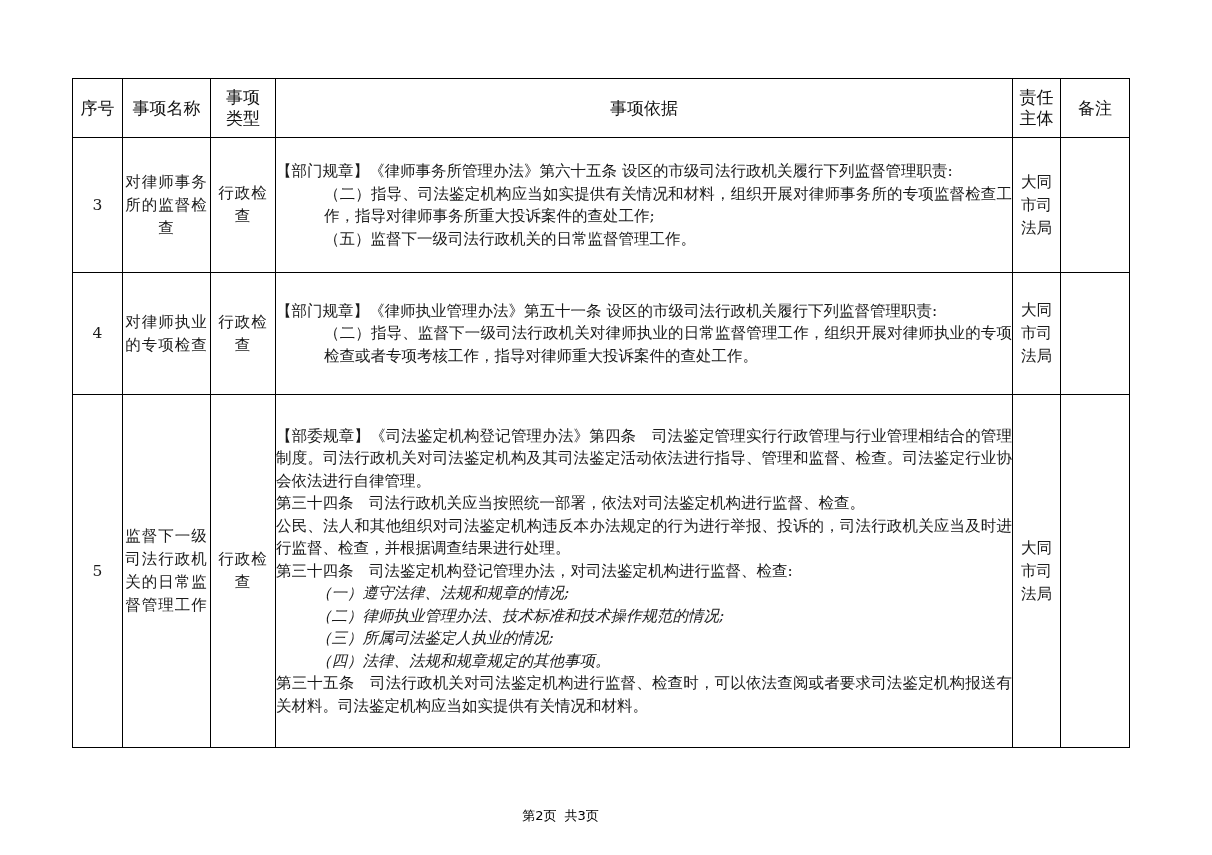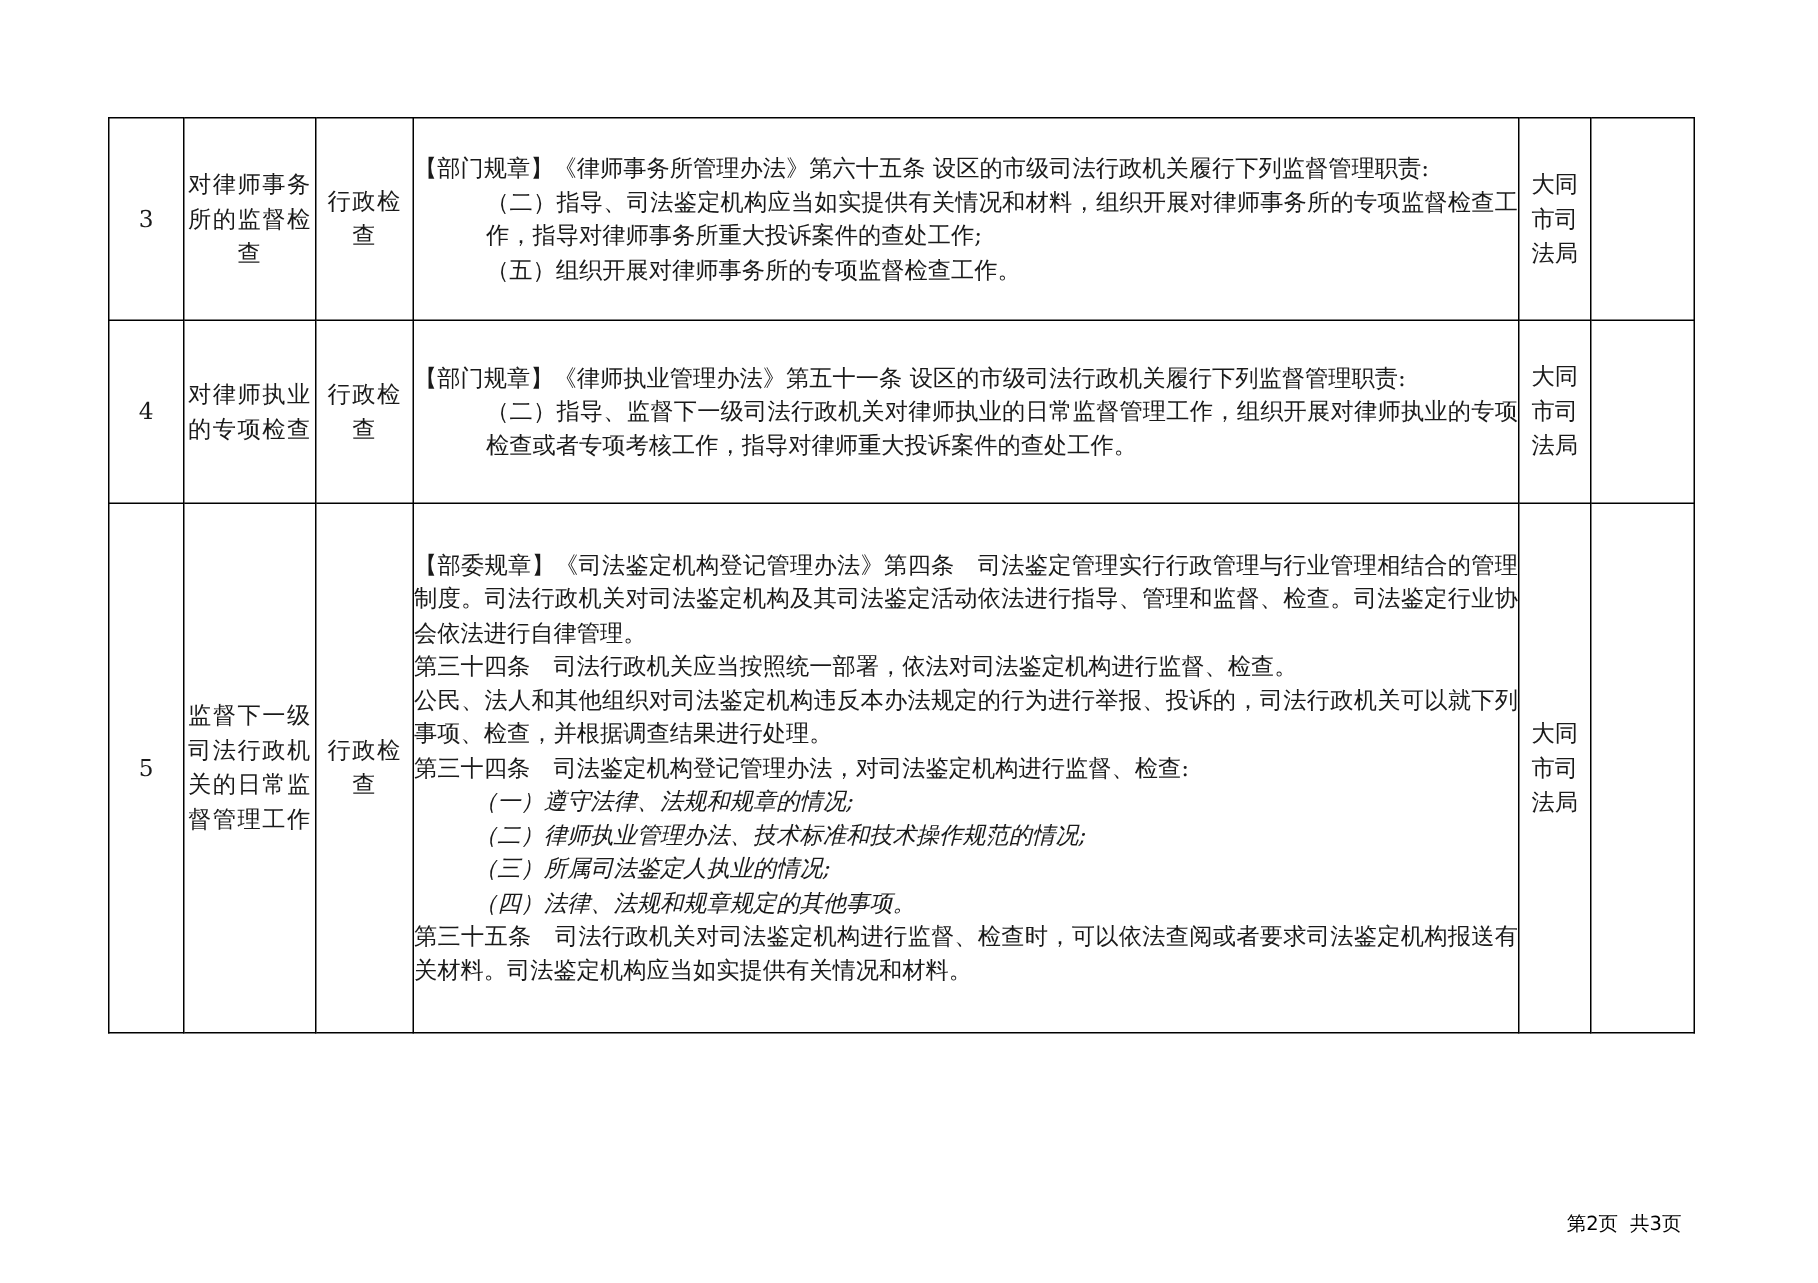--- a/index.html
+++ b/index.html
@@ -9,46 +9,60 @@
               table-layout:fixed; width:1057px; }
   table.doc td, table.doc th { border:1.5px solid #000; padding:0; vertical-align:middle; }
   th { font-family:"DejaVu Sans","Liberation Sans",sans-serif; font-weight:normal;
        font-size:17px; line-height:21px; text-align:center; color:#111; }
   td.c { text-align:center; font-size:15.5px; line-height:23px; }
   td.basis { font-size:15.5px; line-height:22.5px; padding:0 4px 0 5px; text-align:justify;margin-left:44px; }
   .line { display:block; white-space:pre-wrap; }
   .indent2 { padding-left:48px; }
   .indent1 { padding-left:40px;font-style:italic; }
   .namecell { padding:0 6px; letter-spacing:1px; }
-  .footer { position:absolute; left:0; width:1121px; top:807px; text-align:right;
+  .footer { position:absolute; left:0; width:1121px; top:807px; text-align:center;
             font-family:"DejaVu Sans","Liberation Sans",sans-serif; font-size:13px; color:#000; }
   .footer span + span { margin-left:8px; }
 </style>
 </head>
 <body>
 
 <table class="doc">
   <colgroup>
     <col style="width:50px">
     <col style="width:88px">
     <col style="width:65px">
     <col style="width:737px">
     <col style="width:48px">
     <col style="width:69px">
   </colgroup>
   <tbody>
+      <tr style="height:59px">
+    <th>序号</th>
+    <th>事项名称</th>
+    <th>
+      <span class="line">事项</span>
+      <span class="line">类型</span>
+    </th>
+    <th>事项依据</th>
+    <th>
+      <span class="line">责任</span>
+      <span class="line">主体</span>
+    </th>
+    <th>备注</th>
+  </tr>
 
   <tr style="height:135px">
     <td class="c">3</td>
     <td class="c namecell">对律师事务所的监督检查</td>
     <td class="c namecell">行政检查</td>
     <td class="basis">
       <span class="line">【部门规章】《律师事务所管理办法》第六十五条 设区的市级司法行政机关履行下列监督管理职责:</span>
       <span class="line indent2">（二）指导、司法鉴定机构应当如实提供有关情况和材料，组织开展对律师事务所的专项监督检查工作，指导对律师事务所重大投诉案件的查处工作;</span>
-      <span class="line indent2">（五）组织开展对律师事务所的专项监督检查工作。</span>
+      <span class="line indent2">（五）监督下一级司法行政机关的日常监督管理工作。</span>
     </td>
     <td class="c" style="padding:0 4px">大同市司法局</td>
     <td class="c"></td>
   </tr>
 
   <tr style="height:122px">
     <td class="c">4</td>
     <td class="c namecell">对律师执业的专项检查</td>
     <td class="c namecell">行政检查</td>
     <td class="basis">
@@ -59,21 +73,21 @@
     <td class="c"></td>
   </tr>
 
   <tr style="height:353px">
     <td class="c">5</td>
     <td class="c namecell">监督下一级司法行政机关的日常监督管理工作</td>
     <td class="c namecell">行政检查</td>
     <td class="basis">
       <span class="line">【部委规章】《司法鉴定机构登记管理办法》第四条　司法鉴定管理实行行政管理与行业管理相结合的管理制度。司法行政机关对司法鉴定机构及其司法鉴定活动依法进行指导、管理和监督、检查。司法鉴定行业协会依法进行自律管理。</span>
       <span class="line">第三十四条　司法行政机关应当按照统一部署，依法对司法鉴定机构进行监督、检查。</span>
-      <span class="line">公民、法人和其他组织对司法鉴定机构违反本办法规定的行为进行举报、投诉的，司法行政机关可以就下列事项、检查，并根据调查结果进行处理。</span>
+      <span class="line">公民、法人和其他组织对司法鉴定机构违反本办法规定的行为进行举报、投诉的，司法行政机关应当及时进行监督、检查，并根据调查结果进行处理。</span>
       <span class="line">第三十四条　司法鉴定机构登记管理办法，对司法鉴定机构进行监督、检查:</span>
       <span class="line indent1">（一）遵守法律、法规和规章的情况;</span>
       <span class="line indent1">（二）律师执业管理办法、技术标准和技术操作规范的情况;</span>
       <span class="line indent1">（三）所属司法鉴定人执业的情况;</span>
       <span class="line indent1">（四）法律、法规和规章规定的其他事项。</span>
       <span class="line">第三十五条　司法行政机关对司法鉴定机构进行监督、检查时，可以依法查阅或者要求司法鉴定机构报送有关材料。司法鉴定机构应当如实提供有关情况和材料。</span>
     </td>
     <td class="c" style="padding:0 4px">大同市司法局</td>
     <td class="c"></td>
   </tr>

